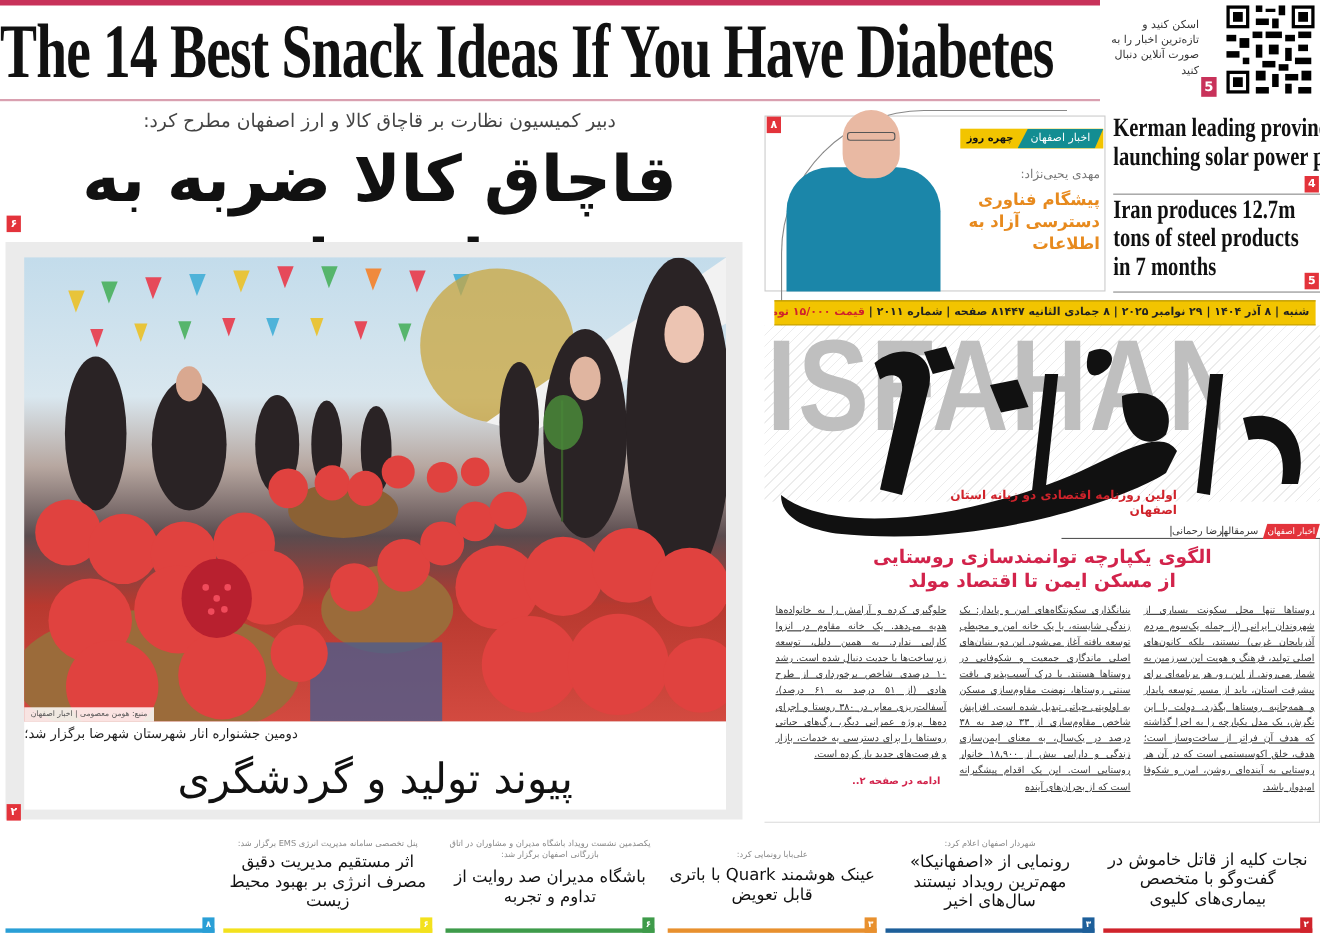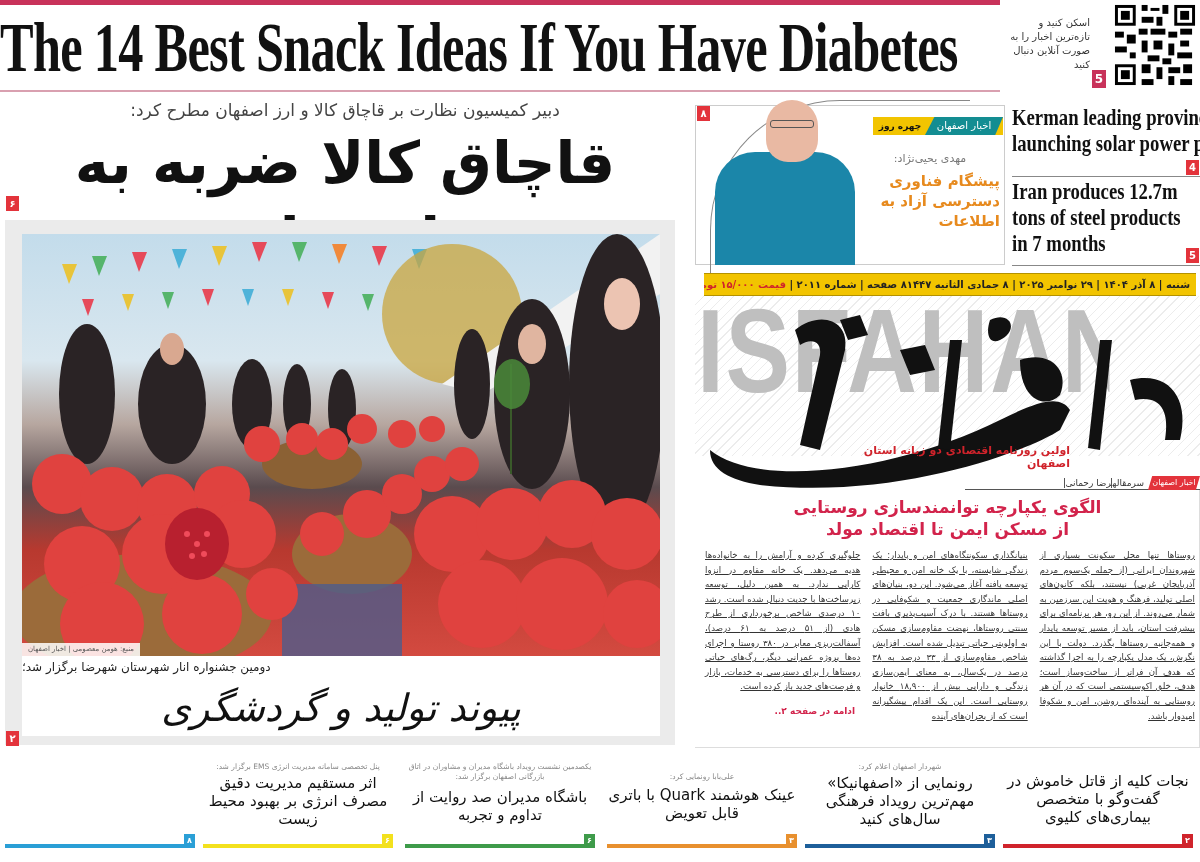--- a/index.html
+++ b/index.html
@@ -43,33 +43,33 @@
     background: linear-gradient(180deg, #c3dceb 0%, #d9e7ef 30%, #b7a7a0 45%, #5a4b4e 60%, #b8392f 75%, #d34a40 100%); }
   .photo svg { position: absolute; left: 0; top: 0; }
   .photo-credit {
     left: 22px; top: 643px; width: 118px; height: 13px; background: rgba(255,255,255,0.85);
     font-size: 7px; line-height: 13px; color: #555; direction: rtl; text-align: center;
   }
   .photo-caption-box { left: 22px; top: 656px; width: 638px; height: 80px; background: #fff; }
   .photo-kicker { left: 22px; top: 660px; width: 638px; direction: rtl; text-align: left;
     font-size: 12px; color: #222; }
   .photo-headline { left: 22px; top: 680px; width: 638px; direction: rtl; text-align: center;
-    font-size: 38px; line-height: 56px; color: #111; font-style: italic; }
+    font-size: 38px; line-height: 56px; color: #111; }
 
   
   .profile-box { left: 695px; top: 105px; width: 310px; height: 160px; border: 1px solid #ccc; background: #fff; overflow: hidden; }
   .profile-arc { left: 710px; top: 100px; width: 260px; height: 330px; border: 1.5px solid #888; border-right: none; border-bottom: none; border-radius: 130px 0 0 0; }
   .person-shirt { left: 715px; top: 152px; width: 140px; height: 113px; background: #1b86a9; border-radius: 40px 40px 0 0; }
   .person-head { left: 766px; top: 100px; width: 52px; height: 62px; background: #e9b9a3; border-radius: 26px 26px 22px 22px; }
   .person-glasses { left: 770px; top: 120px; width: 44px; height: 8px; border: 1.5px solid #555; border-radius: 3px; }
   .profile-banner { left: 873px; top: 117px; width: 130px; height: 18px; background: #f2c400; }
   .profile-banner-logo { left: 925px; top: 117px; width: 78px; height: 18px; background: #138d92;
     clip-path: polygon(12% 0, 100% 0, 90% 100%, 0 100%); color: #fff; font-size: 10px; text-align: center; line-height: 18px; direction: rtl; }
   .profile-banner-label { left: 876px; top: 117px; width: 48px; height: 18px; font-size: 9px; font-weight: bold; line-height: 18px; text-align: center; direction: rtl; }
-  .profile-author { left: 860px; top: 152px; width: 140px; direction: rtl; text-align: center; font-size: 11px; color: #777; }
+  .profile-author { left: 860px; top: 152px; width: 140px; direction: rtl; text-align: right; font-size: 11px; color: #777; }
   .profile-title { left: 860px; top: 171px; width: 140px; direction: rtl; text-align: right;
     font-size: 15px; font-weight: bold; color: #e78a1e; line-height: 20px; }
   .page-badge-8 { left: 697px; top: 106px; }
 
   .eng-side { left: 1012px; width: 188px; font-family: "Liberation Serif", serif; font-weight: bold; color: #111;
     font-size: 24px; line-height: 26px; transform: scaleX(0.78); transform-origin: left top; white-space: nowrap; }
   .eng-side-1 { top: 104px; }
   .eng-side-2 { top: 178px; }
   .eng-rule { left: 1012px; width: 188px; height: 1px; background: #888; }
 
@@ -335,21 +335,21 @@
 <div class="abs continue-link">ادامه در صفحه ۲..</div>
 
 <div class="abs bottom-item" style="left:1003px;">
   <div class="bottom-kicker"></div>
   <div class="bottom-title" style="top:12px;">نجات کلیه از قاتل خاموش در گفت‌وگو با متخصص بیماری‌های کلیوی</div>
   <div class="bottom-rule" style="background:#d0232b;"></div>
   <div class="bottom-badge" style="background:#d0232b;">۲</div>
 </div>
 <div class="abs bottom-item" style="left:805px;">
   <div class="bottom-kicker">شهردار اصفهان اعلام کرد:</div>
-  <div class="bottom-title" style="top:14px;">رونمایی از «اصفهانیکا» مهم‌ترین رویداد فرهنگی سال‌های کنید</div>
+  <div class="bottom-title" style="top:14px;">رونمایی از «اصفهانیکا» مهم‌ترین رویداد نیستند سال‌های اخیر</div>
   <div class="bottom-rule" style="background:#1d5f9a;"></div>
   <div class="bottom-badge" style="background:#1d5f9a;">۳</div>
 </div>
 <div class="abs bottom-item" style="left:607px;">
   <div class="bottom-kicker" style="top:12px;">علی‌بابا رونمایی کرد:</div>
   <div class="bottom-title" style="top:26px;">عینک هوشمند Quark با باتری قابل تعویض</div>
   <div class="bottom-rule" style="background:#e8902e;"></div>
   <div class="bottom-badge" style="background:#e8902e;">۳</div>
 </div>
 <div class="abs bottom-item" style="left:405px;">

